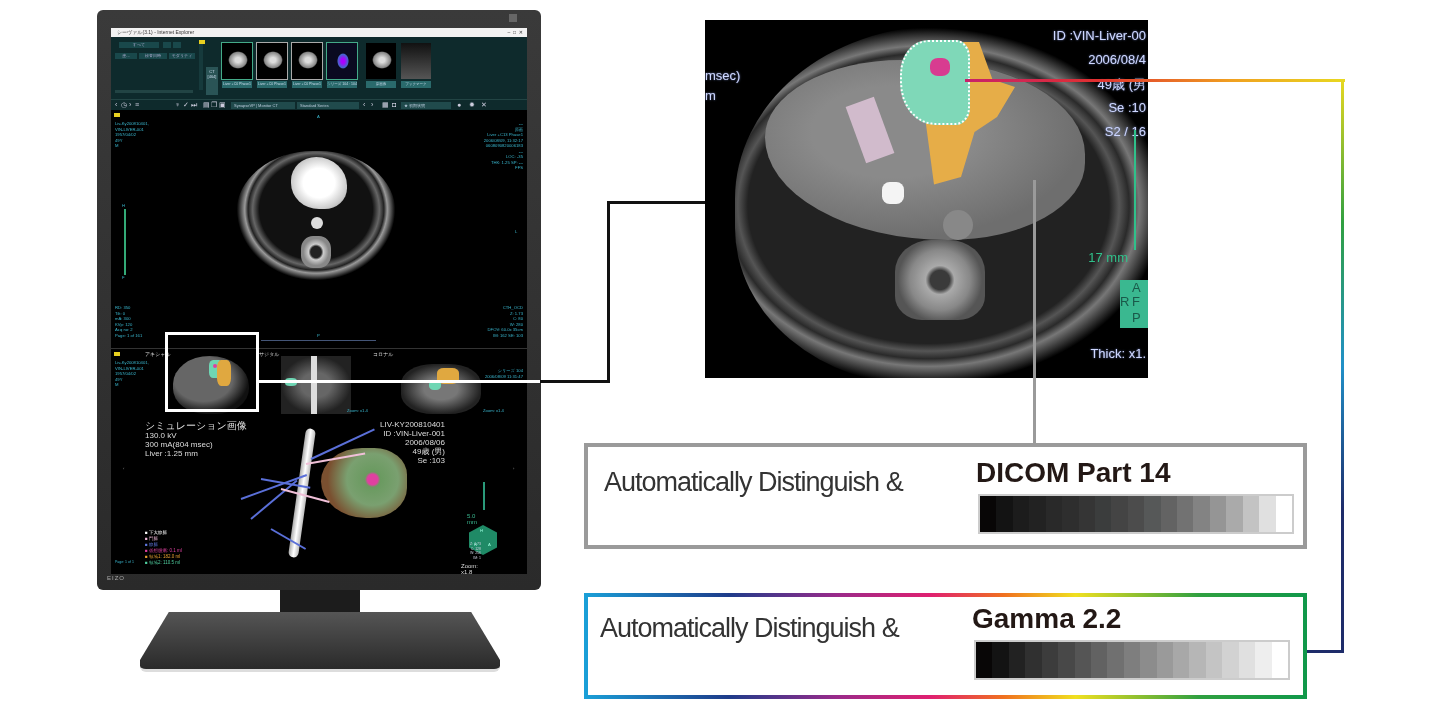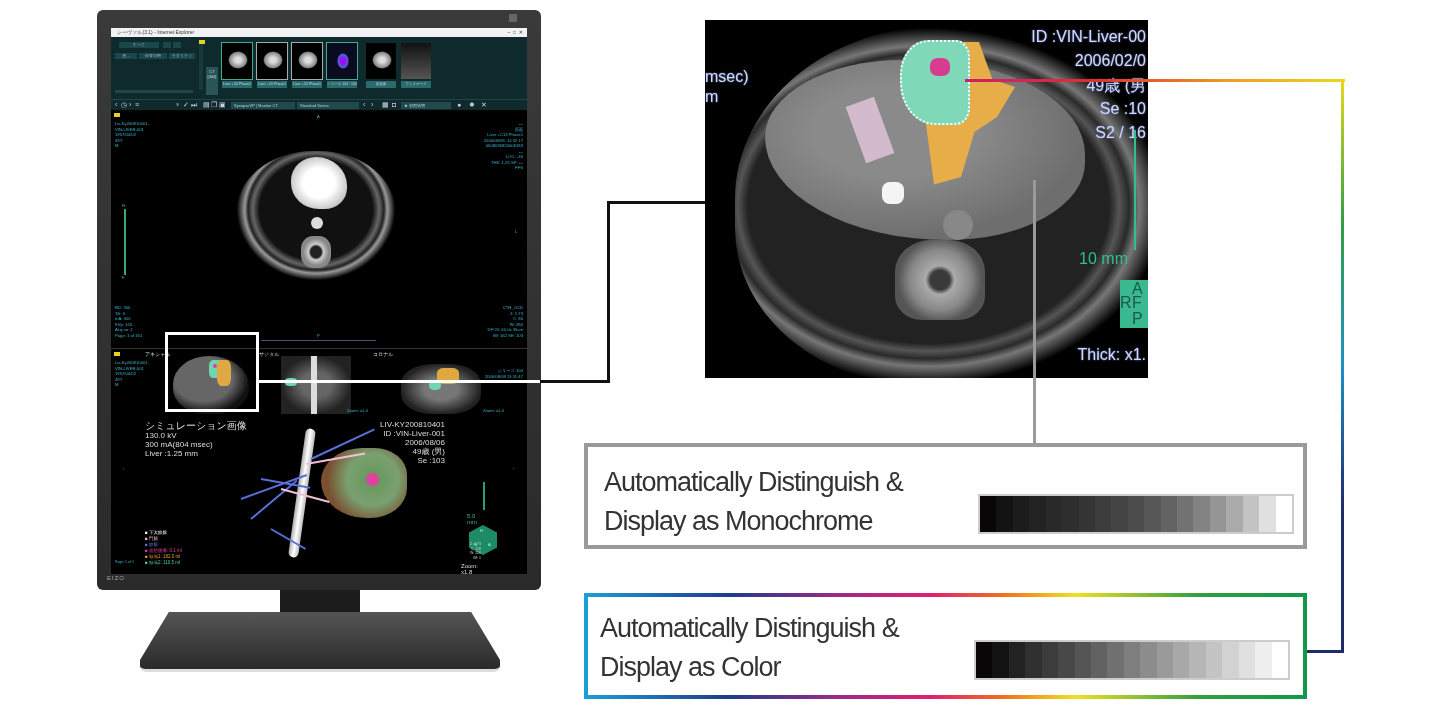--- a/index.html
+++ b/index.html
@@ -44,21 +44,21 @@
 
 #zoomimg{left:705px;top:20px;width:443px;height:358px;background:#000;overflow:hidden}
 .bigbody{position:absolute;left:30px;top:6px;width:430px;height:360px;border-radius:48% 44% 40% 44%;background:radial-gradient(ellipse at 45% 50%,#222 54%,#555 57%,#2a2a2a 60%,#777 63%,#000 70%)}
 .bigliver{position:absolute;left:60px;top:40px;width:320px;height:180px;border-radius:45% 55% 45% 60%;background:radial-gradient(ellipse at 40% 40%,#8a8a8a 30%,#6e6e6e 70%)}
 .zspine{position:absolute;left:190px;top:220px;width:90px;height:80px;border-radius:40% 40% 30% 30%;background:radial-gradient(circle at 50% 50%,#3a3a3a 16%,#aaa 24%,#888 50%,#555 70%)}
 .zaorta{position:absolute;left:238px;top:190px;width:30px;height:30px;border-radius:50%;background:#888}
 .zwhite{position:absolute;left:177px;top:162px;width:22px;height:22px;border-radius:35%;background:#f4f4f4}
 .zgreen{position:absolute;left:195px;top:20px;width:70px;height:85px;border-radius:40% 20% 20% 50%;background:#7fd8b8;border:2px dotted #fff}
 .zmag{position:absolute;left:225px;top:38px;width:20px;height:18px;border-radius:40%;background:#d83c90}
 .zorange{position:absolute;left:220px;top:22px;width:90px;height:150px;clip-path:polygon(30% 0,60% 0,75% 25%,100% 30%,80% 50%,55% 60%,40% 90%,10% 95%,0 50%,30% 30%);background:#e6ad48}
-.zovl{position:absolute;color:#cfd8ff;font-size:16px;font-family:"Liberation Sans",sans-serif;text-shadow:0 0 2px #7080c0;text-align:right}
+.zovl{position:absolute;color:#cfd8ff;font-size:13px;font-family:"Liberation Sans",sans-serif;text-shadow:0 0 2px #7080c0;text-align:right}
 .zgrn{color:#30c08a;text-shadow:none}
 
 .box{position:absolute;background:#fff}
 #monoBox{left:584px;top:443px;width:723px;height:106px;border:4px solid #9a9a9a}
 #colorBox{left:584px;top:593px;width:723px;height:106px;padding:4px;background:linear-gradient(90deg,#1aa0d8,#1e3c8a 20%,#9a2a8a 35%,#e02070 48%,#f07020 58%,#f0e020 68%,#30a040 85%,#10984a)}
 #colorBox .inner{width:100%;height:100%;background:#fff;position:relative}
 .desc{position:absolute;left:16px;top:16px;font-size:27px;line-height:39px;color:#333;letter-spacing:-1px;font-family:"Liberation Sans",sans-serif}
 .ttl{position:absolute;left:388px;top:10px;font-size:28px;font-weight:bold;color:#231815}
 .ramp{position:absolute;left:390px;top:47px;width:316px;height:40px;border:2px solid #ccc;display:flex}
 .ramp div{flex:1;height:100%}
@@ -295,46 +295,46 @@
   <div class="zaorta"></div>
   <div class="zspine"></div>
   <div class="zwhite"></div>
   <div class="zorange"></div>
   <div class="zgreen"></div>
   <div class="zmag"></div>
   <div class="abs" style="left:150px;top:80px;width:30px;height:60px;background:#f0d0e8;opacity:.7;transform:rotate(-20deg)"></div>
   <div class="zovl" style="left:0;top:48px;text-align:left">msec)</div>
   <div class="zovl" style="left:0;top:68px;text-align:left">m</div>
   <div class="zovl" style="right:2px;top:8px">ID :VIN-Liver-00</div>
-  <div class="zovl" style="right:2px;top:32px">2006/02/0</div>
+  <div class="zovl" style="right:2px;top:32px">2006/08/4</div>
   <div class="zovl" style="right:2px;top:56px">49歳 (男</div>
   <div class="zovl" style="right:2px;top:80px">Se :10</div>
   <div class="zovl" style="right:2px;top:104px">S2 / 16</div>
   <div class="abs" style="left:429px;top:110px;width:2px;height:120px;background:#30c08a"></div>
-  <div class="zovl zgrn" style="right:20px;top:230px">10 mm</div>
+  <div class="zovl zgrn" style="right:20px;top:230px">17 mm</div>
   <div class="abs" style="left:415px;top:260px;width:28px;height:48px;background:#3ab890">
     <span class="zovl zgrn" style="left:12px;top:0;color:#1a5a4a">A</span>
     <span class="zovl zgrn" style="left:0;top:14px;color:#1a5a4a">R</span>
     <span class="zovl zgrn" style="left:12px;top:14px;color:#1a5a4a">F</span>
     <span class="zovl zgrn" style="left:12px;top:30px;color:#1a5a4a">P</span>
   </div>
   <div class="zovl" style="right:2px;top:326px">Thick: x1.</div>
 </div>
 
 <div class="ln" style="left:1033px;top:180px;width:3px;height:265px;background:#9a9a9a"></div>
 
 <div class="ln" style="left:965px;top:79px;width:380px;height:3px;background:linear-gradient(90deg,#c8206a,#e03030 35%,#f0a020 70%,#e8d820)"></div>
 <div class="ln" style="left:1341px;top:79px;width:3px;height:574px;background:linear-gradient(#e8d820,#30a040 25%,#2090c8 50%,#1e2c6a 75%,#1e2c6a)"></div>
 <div class="ln" style="left:1307px;top:650px;width:37px;height:3px;background:#1e2c6a"></div>
 
 <div id="monoBox" class="box">
   <div class="desc">
     <div>Automatically Distinguish &amp;</div>
-    <div>Display as Monochrome</div>
   </div>
+  <div class="ttl">DICOM Part 14</div>
   <div class="ramp" id="monoRamp">
       <div style="background: rgb(8, 6, 6);"></div>
       <div style="background: rgb(19, 19, 19);"></div>
       <div style="background: rgb(28, 28, 28);"></div>
       <div style="background: rgb(34, 34, 34);"></div>
       <div style="background: rgb(41, 41, 41);"></div>
       <div style="background: rgb(46, 46, 46);"></div>
       <div style="background: rgb(53, 53, 53);"></div>
       <div style="background: rgb(59, 61, 61);"></div>
       <div style="background: rgb(68, 68, 68);"></div>
@@ -348,22 +348,22 @@
       <div style="background: rgb(195, 195, 195);"></div>
       <div style="background: rgb(224, 224, 224);"></div>
       <div style="background: rgb(255, 255, 255);"></div>
     </div>
 </div>
 
 <div id="colorBox" class="box">
   <div class="inner">
     <div class="desc" style="left:12px;top:12px">
       <div>Automatically Distinguish &amp;</div>
-      <div>Display as Color</div>
-    </div>
+    </div>
+    <div class="ttl" style="left:384px;top:6px">Gamma 2.2</div>
     <div class="ramp" id="colorRamp" style="left:386px;top:43px">
         <div style="background: rgb(8, 6, 6);"></div>
         <div style="background: rgb(19, 19, 19);"></div>
         <div style="background: rgb(34, 34, 34);"></div>
         <div style="background: rgb(48, 48, 48);"></div>
         <div style="background: rgb(60, 60, 60);"></div>
         <div style="background: rgb(72, 72, 72);"></div>
         <div style="background: rgb(85, 85, 85);"></div>
         <div style="background: rgb(98, 98, 98);"></div>
         <div style="background: rgb(112, 112, 112);"></div>

